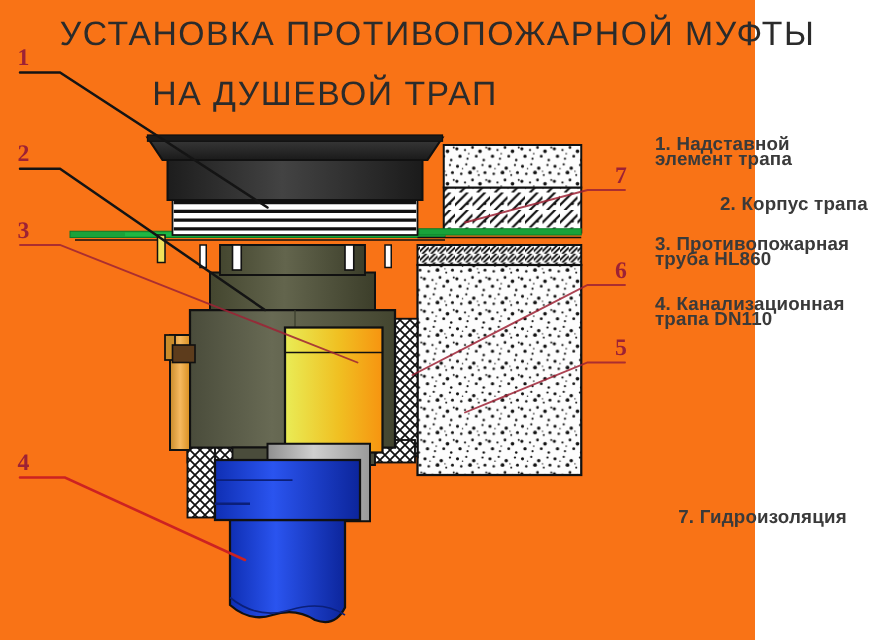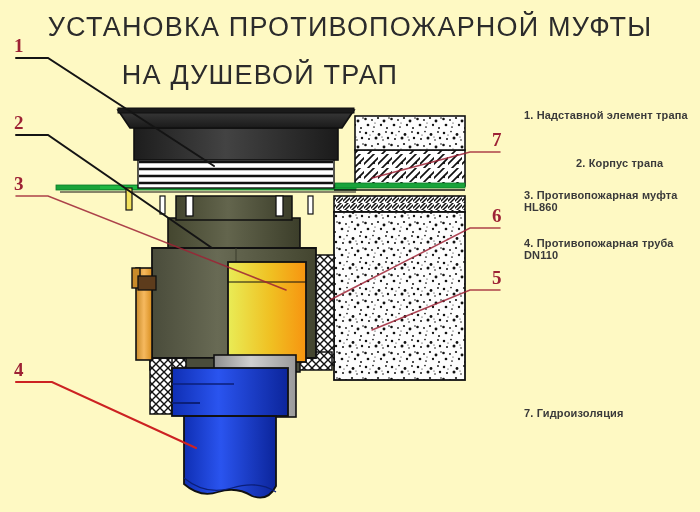--- a/index.html
+++ b/index.html
@@ -1,25 +1,25 @@
 <!DOCTYPE html>
 <html><head>
 <meta charset="utf-8">
 <style>
   html,body{margin:0;padding:0;background:#fff;}
   body{width:700px;height:512px;overflow:hidden;
        font-family:"Liberation Sans","DejaVu Sans",sans-serif;}
-  #stage{position:relative;width:700px;height:512px;background:#fef9c3;}
+  #stage{position:relative;width:604px;height:512px;background:#f97316;}
   svg#fig{position:absolute;left:0;top:0;width:700px;height:512px;}
 
   .title-line{font-family:"Liberation Sans","DejaVu Sans",sans-serif;
       font-weight:400;fill:#2b2b2b;letter-spacing:1.2px;}
   .leadnum{font-family:"Liberation Serif","DejaVu Serif",serif;
       font-size:19px;font-weight:700;fill:#9d2235;}
-  .leg{position:absolute;font-size:11px;font-weight:700;color:#3a3a3a;
+  .leg{position:absolute;font-size:15px;font-weight:700;color:#3a3a3a;
       line-height:11.6px;letter-spacing:.15px;width:172px;}
 </style>
 </head>
 <body>
 
 <div id="stage">
 
   <svg id="fig" viewBox="0 0 700 512">
     <defs>
 
@@ -215,24 +215,24 @@
   <div class="leg" style="left:524px;top:110px;">
     <span>1.</span>
     <span>Надставной элемент трапа</span>
   </div>
   <div class="leg" style="left:544px;top:158px;margin-left:32px;">
     <span>2.</span>
     <span>Корпус трапа</span>
   </div>
   <div class="leg" style="left:524px;top:190px;">
     <span>3.</span>
-    <span>Противопожарная муфта HL860</span>
+    <span>Противопожарная труба HL860</span>
   </div>
   <div class="leg" style="left:524px;top:238px;">
     <span>4.</span>
-    <span>Противопожарная труба DN110</span>
-  </div>
-  <div class="leg" style="left:524px;top:408px;">
+    <span>Канализационная трапа DN110</span>
+  </div>
+  <div class="leg" style="left:524px;top:408px;text-align:center;">
     <span>7.</span>
     <span>Гидроизоляция</span>
   </div>
 
 </div>
 
 </body></html>

